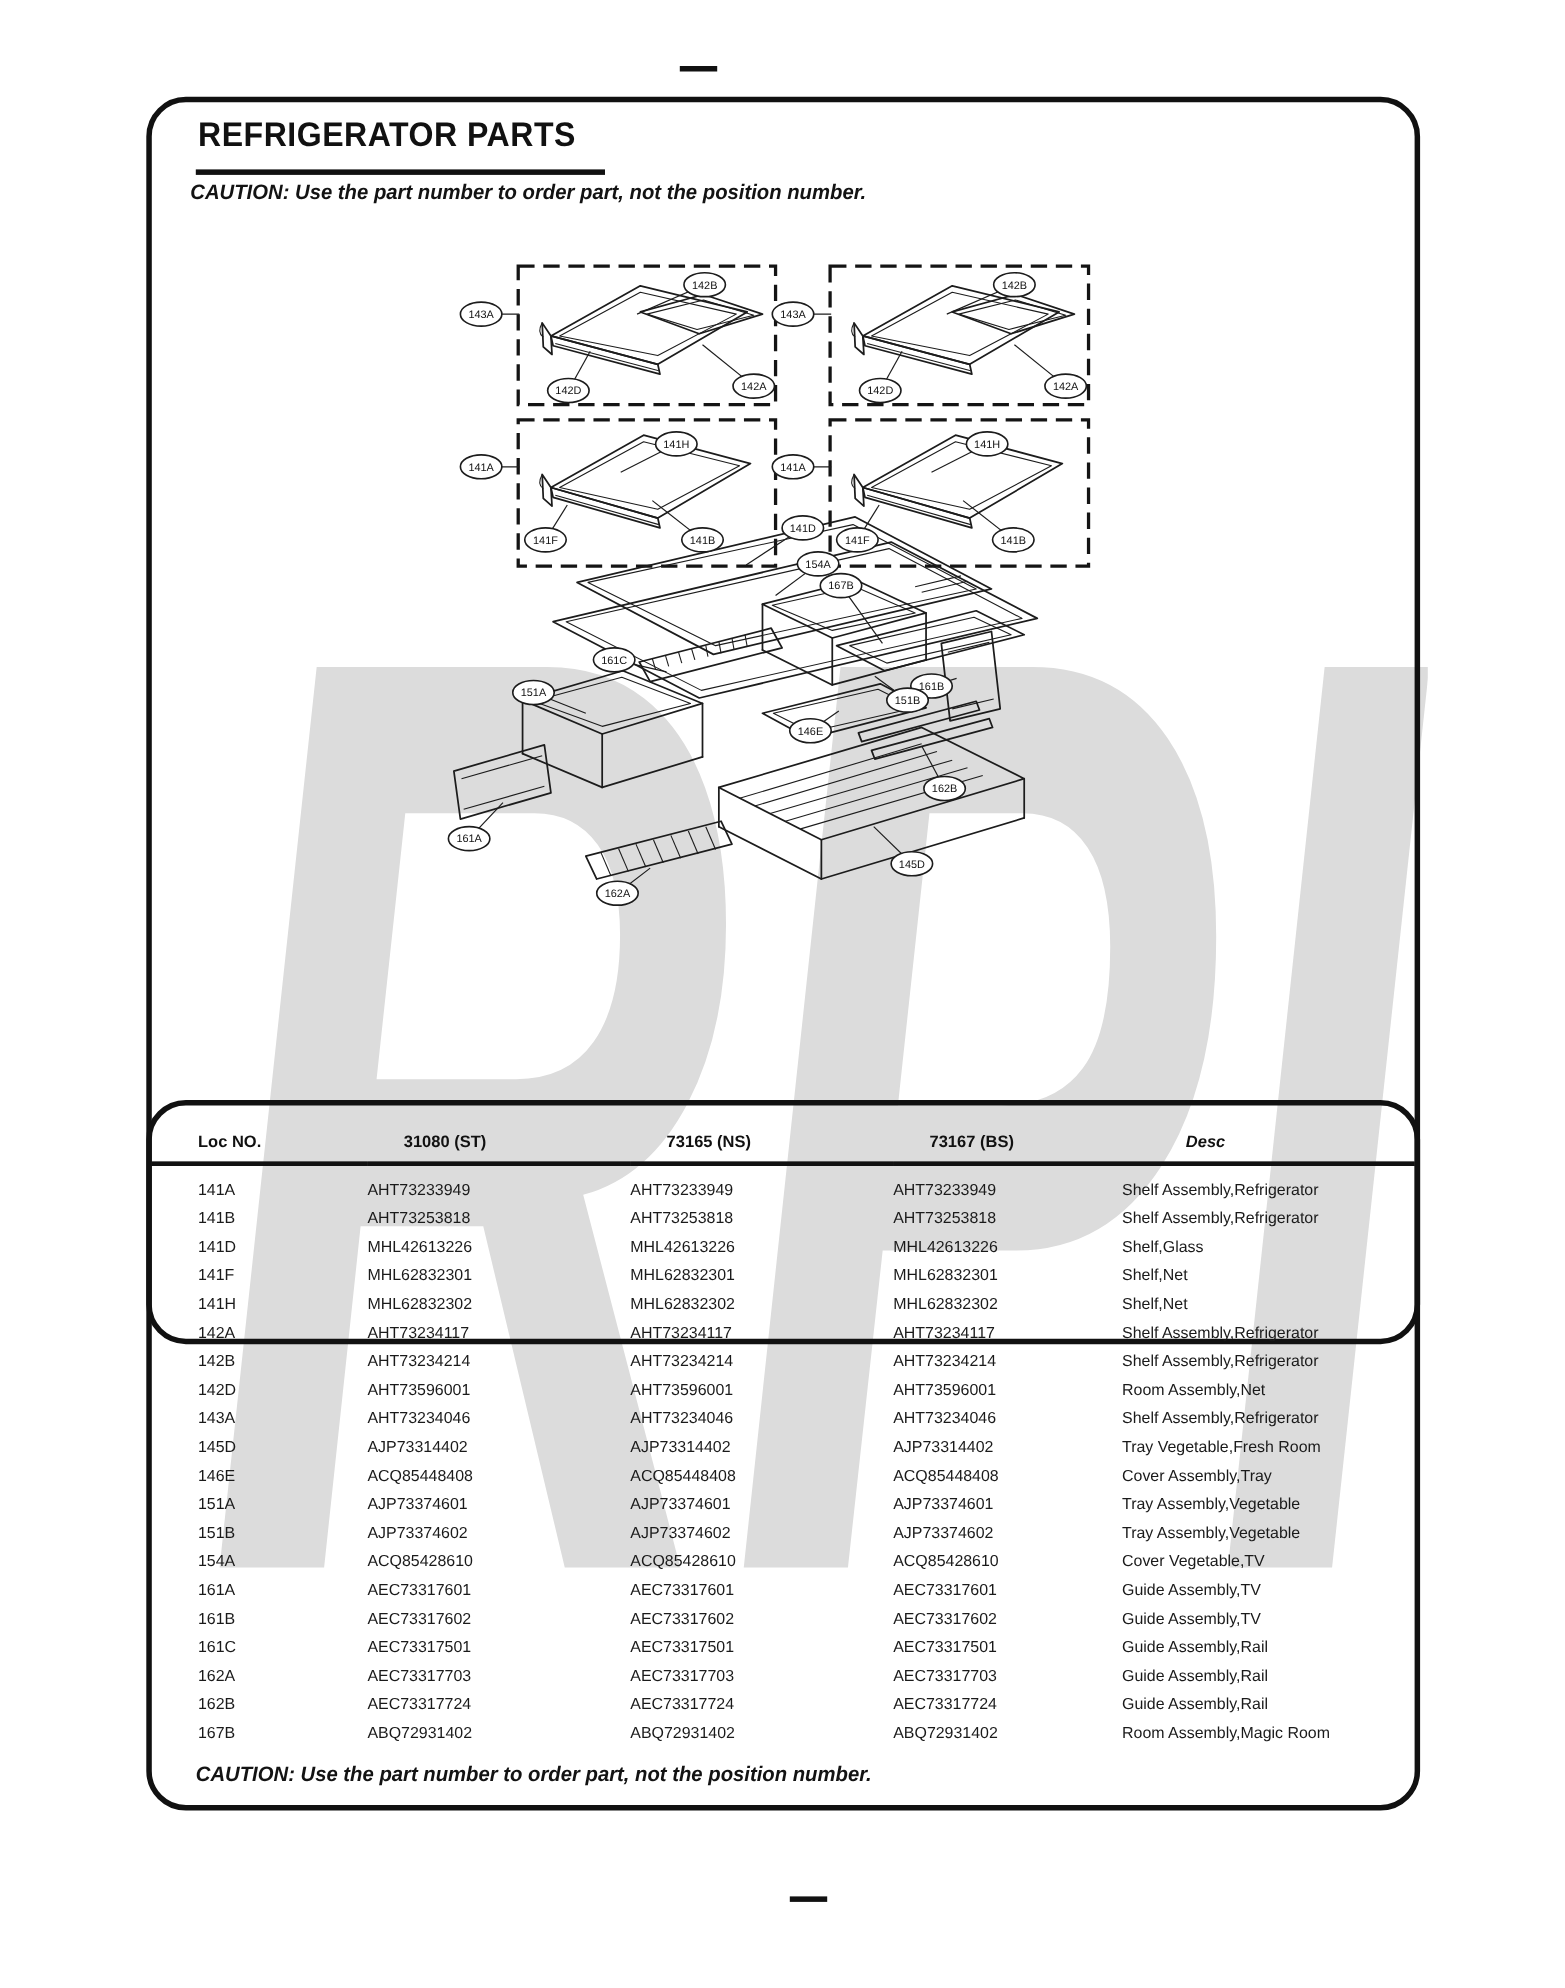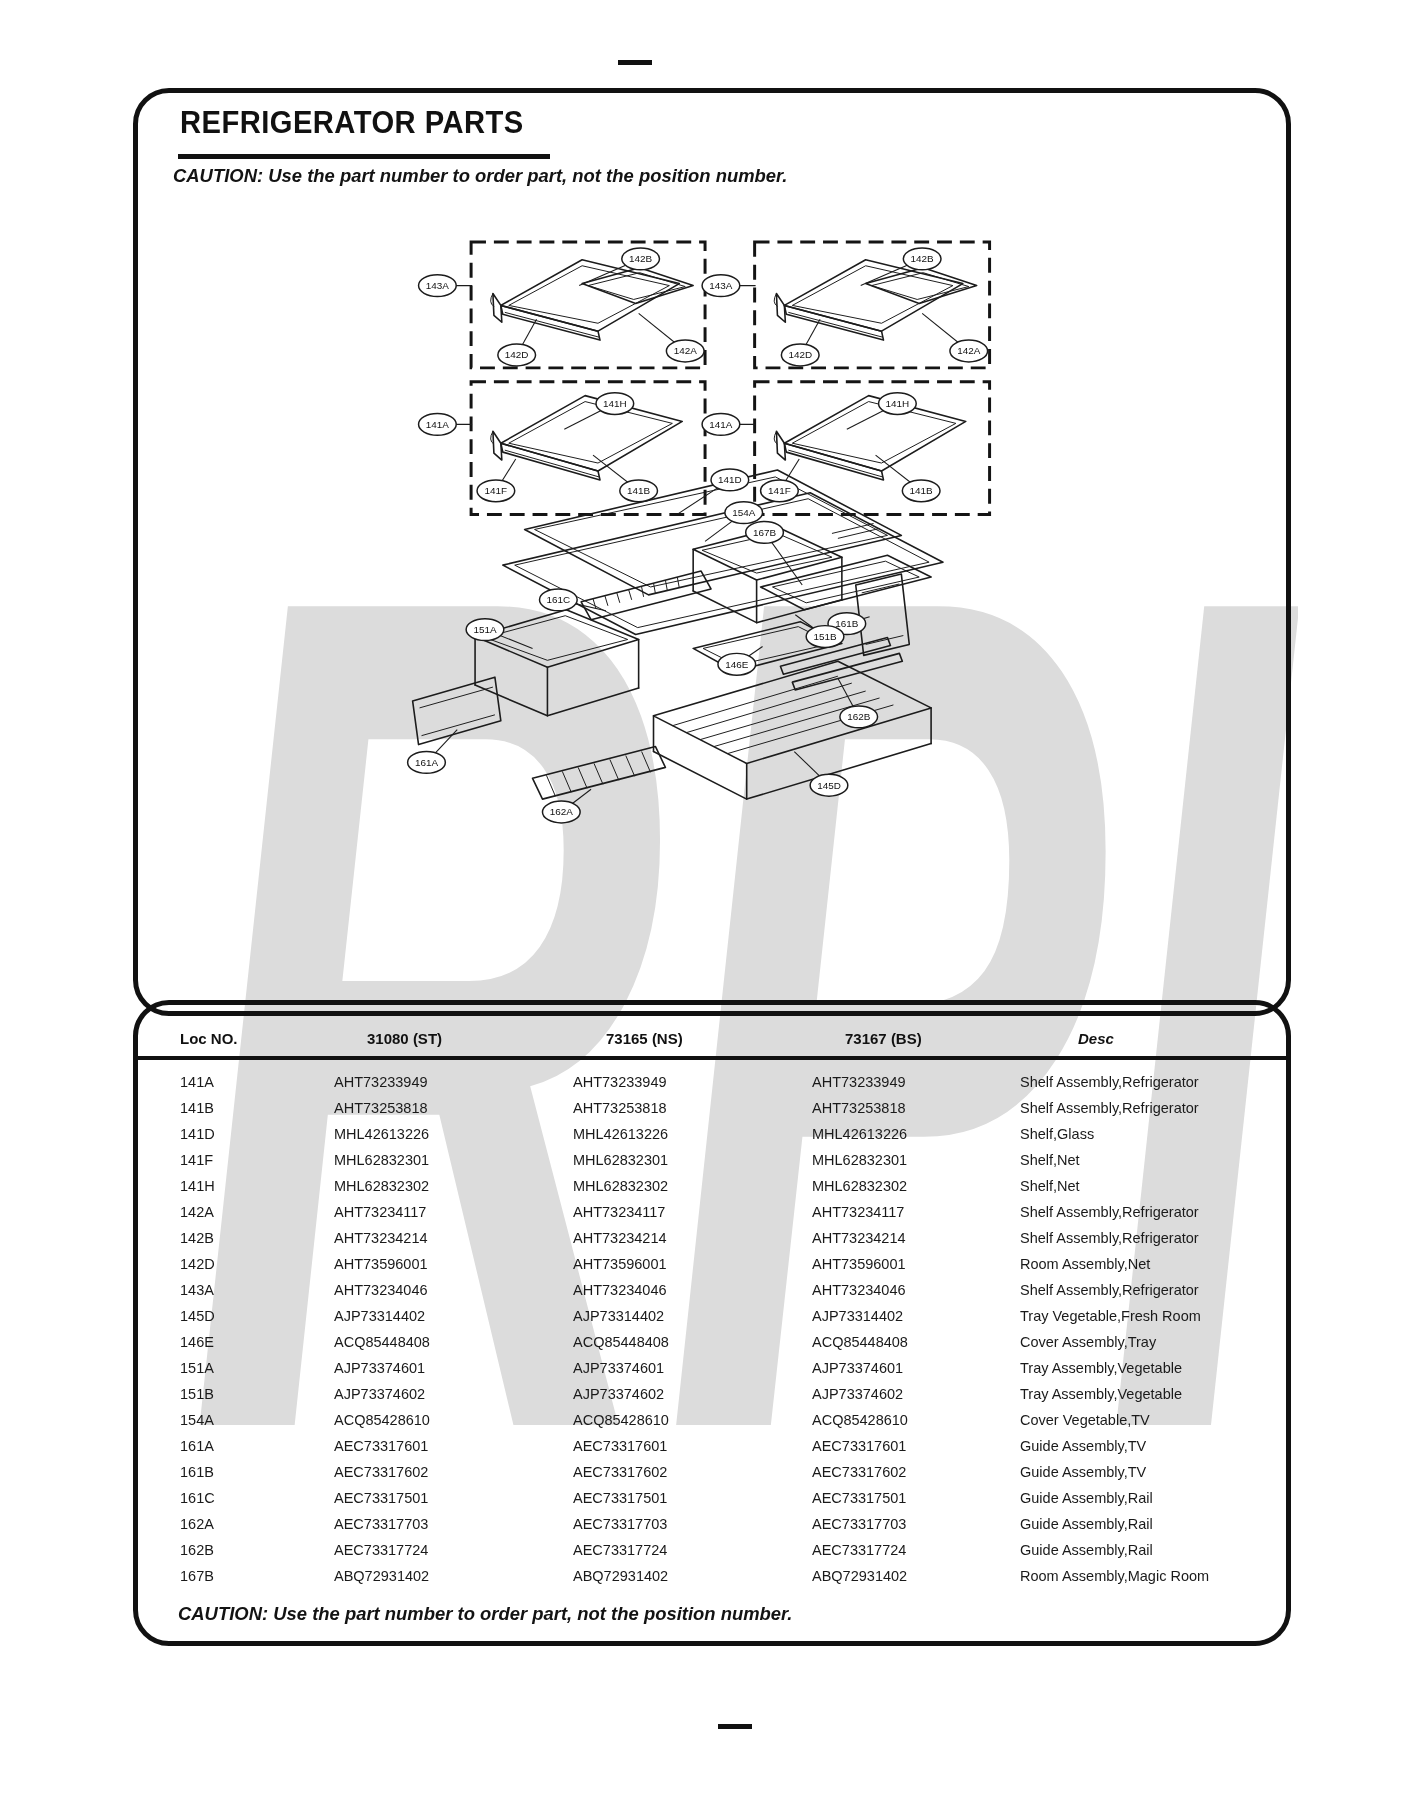--- a/index.html
+++ b/index.html
@@ -16,21 +16,21 @@
   .tick-bottom{left:718px;top:1724px;}
 
   .watermark-svg{position:absolute;left:188px;top:545px;width:1110px;height:915px;z-index:0;overflow:hidden;}
   .watermark-svg text{
     font-family:"Liberation Sans", sans-serif;
     font-weight:bold;font-style:italic;
     fill:#dcdcdc;
   }
 
   .box{position:absolute;border:5px solid #111;border-radius:36px;background:transparent;z-index:1;box-sizing:border-box;}
-  .box1{left:133px;top:88px;width:1158px;height:928px;}
+  .box1{left:133px;top:88px;width:1158px;height:1134px;}
   .box2{left:133px;top:1000px;width:1158px;height:646px;}
 
   .title{
     position:absolute;left:42px;top:12px;margin:0;
     font-size:31px;font-weight:bold;letter-spacing:0.5px;color:#111;
     transform:scaleX(0.94);transform-origin:left top;white-space:nowrap;
   }
   .title-underline{position:absolute;left:40px;top:61px;width:372px;height:5px;background:#111;}
   .caution{
     position:absolute;margin:0;font-size:19px;font-weight:bold;font-style:italic;color:#131313;

